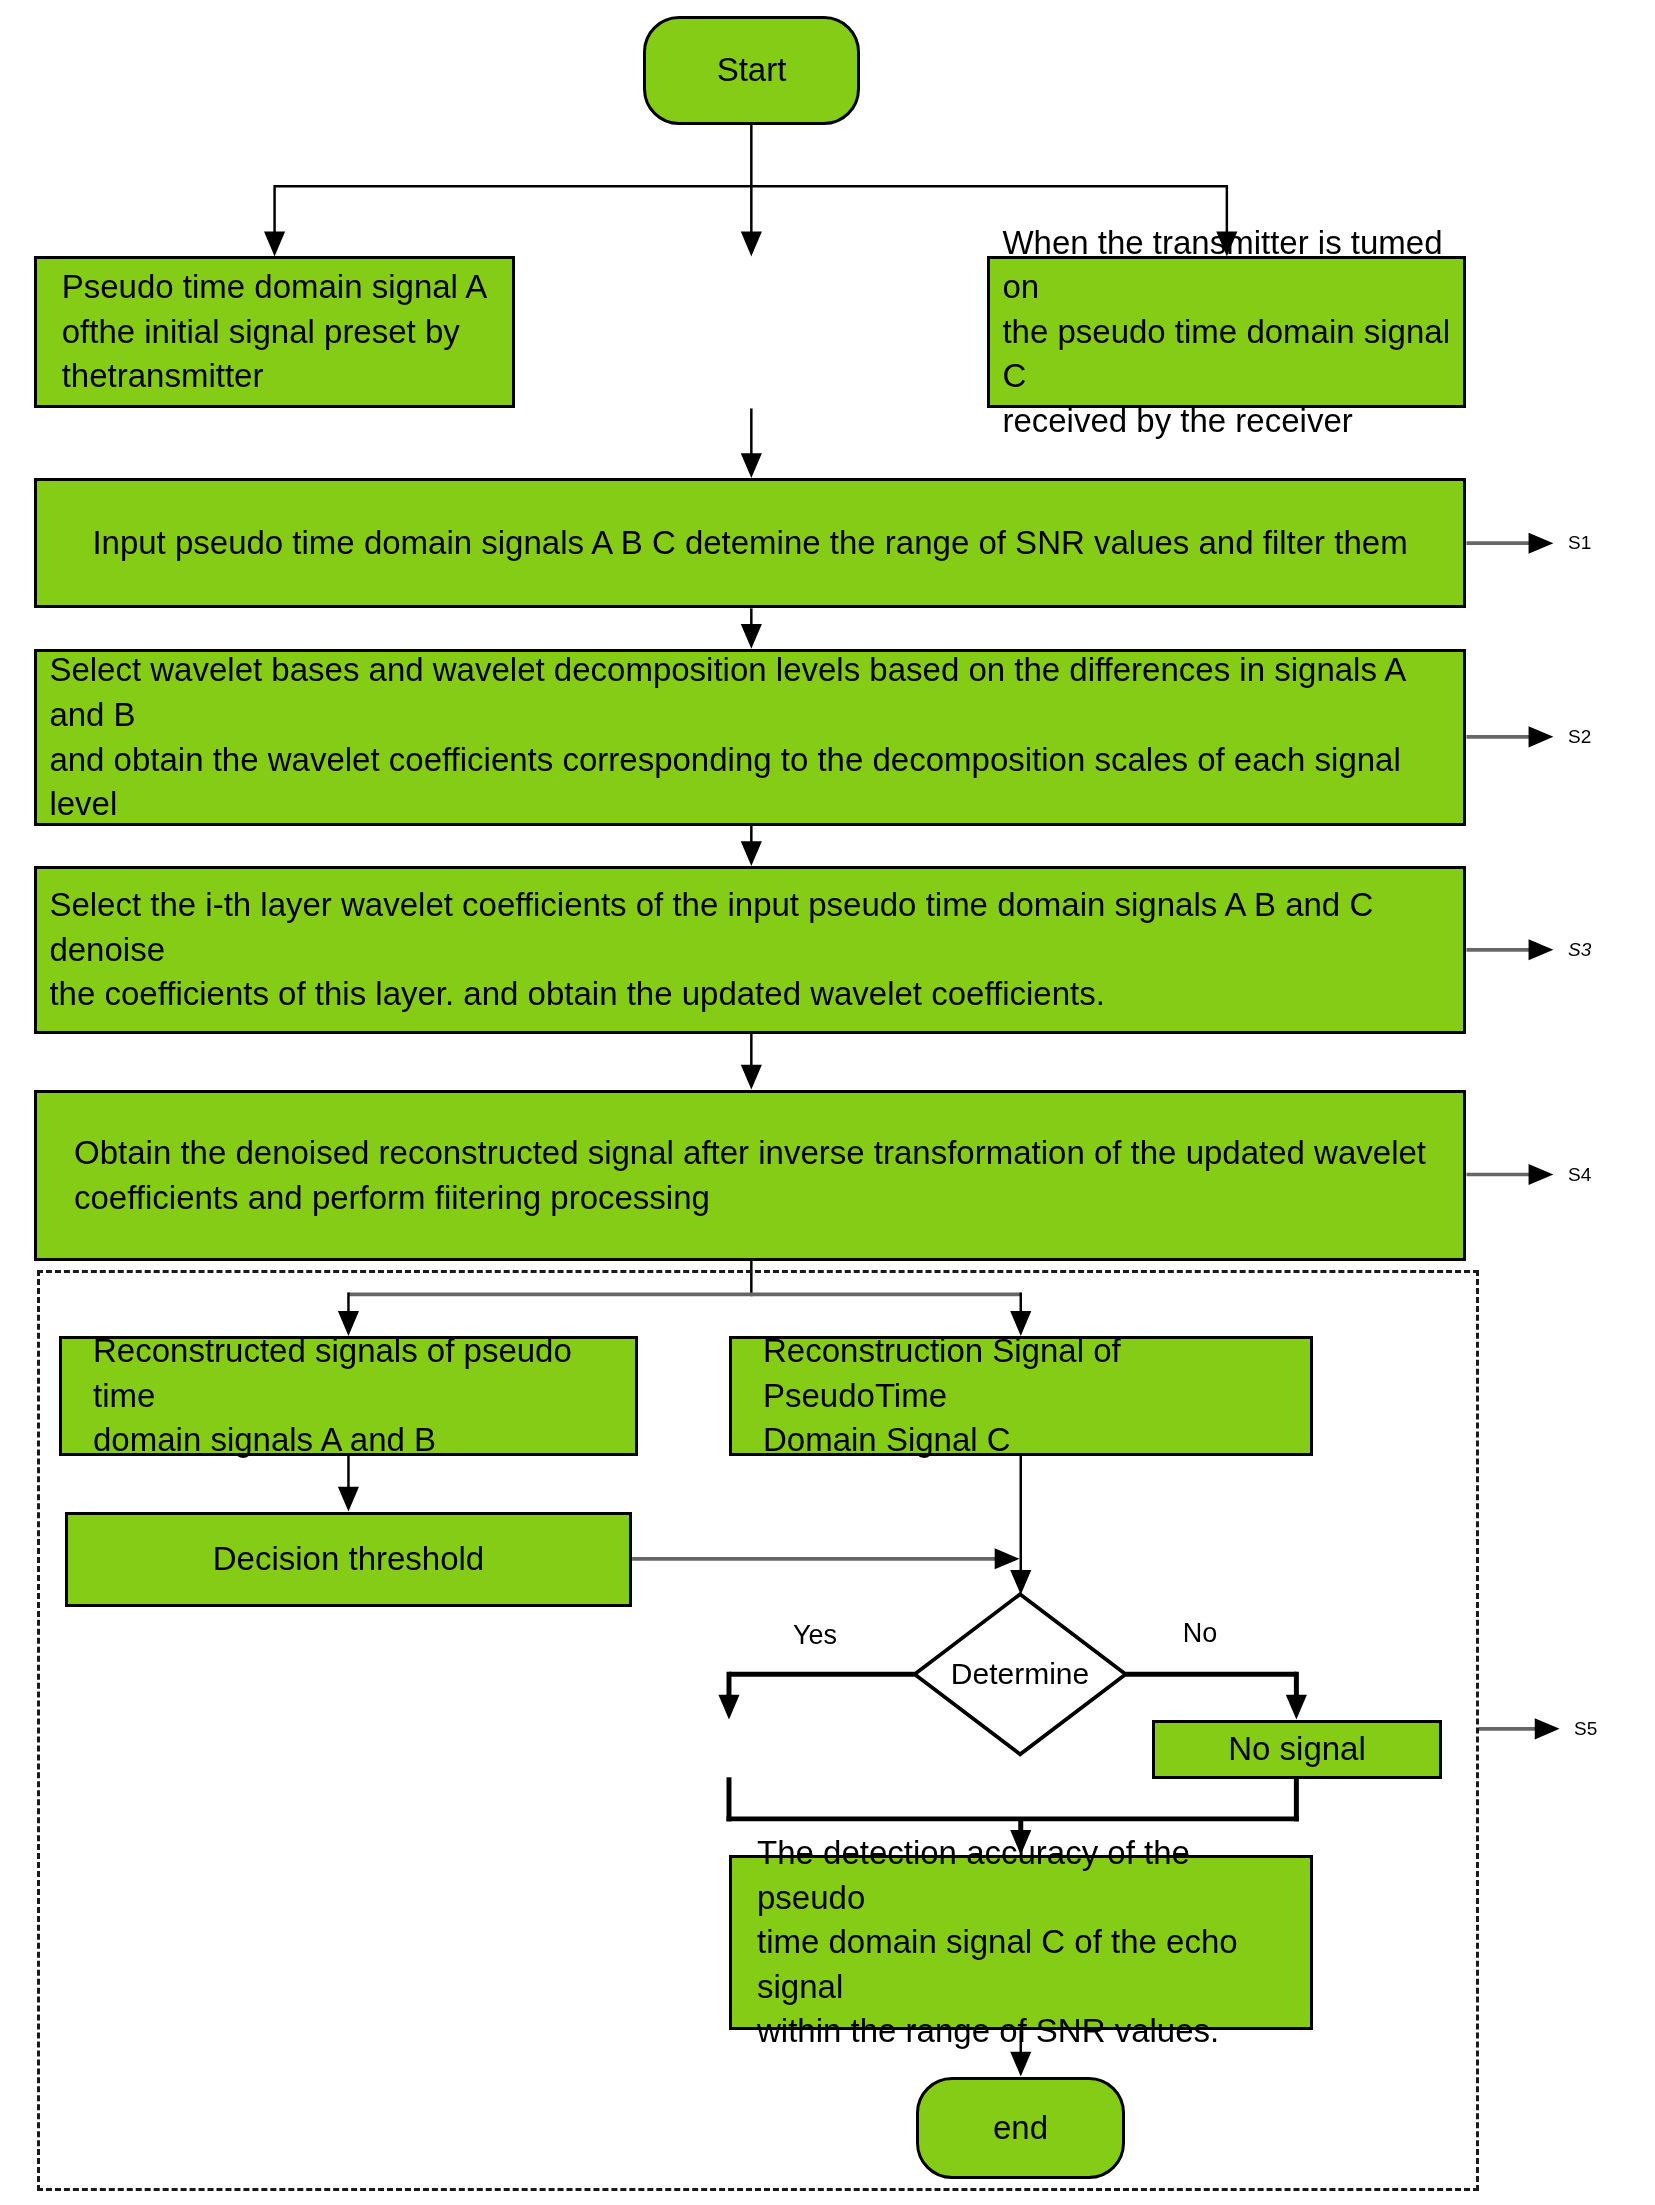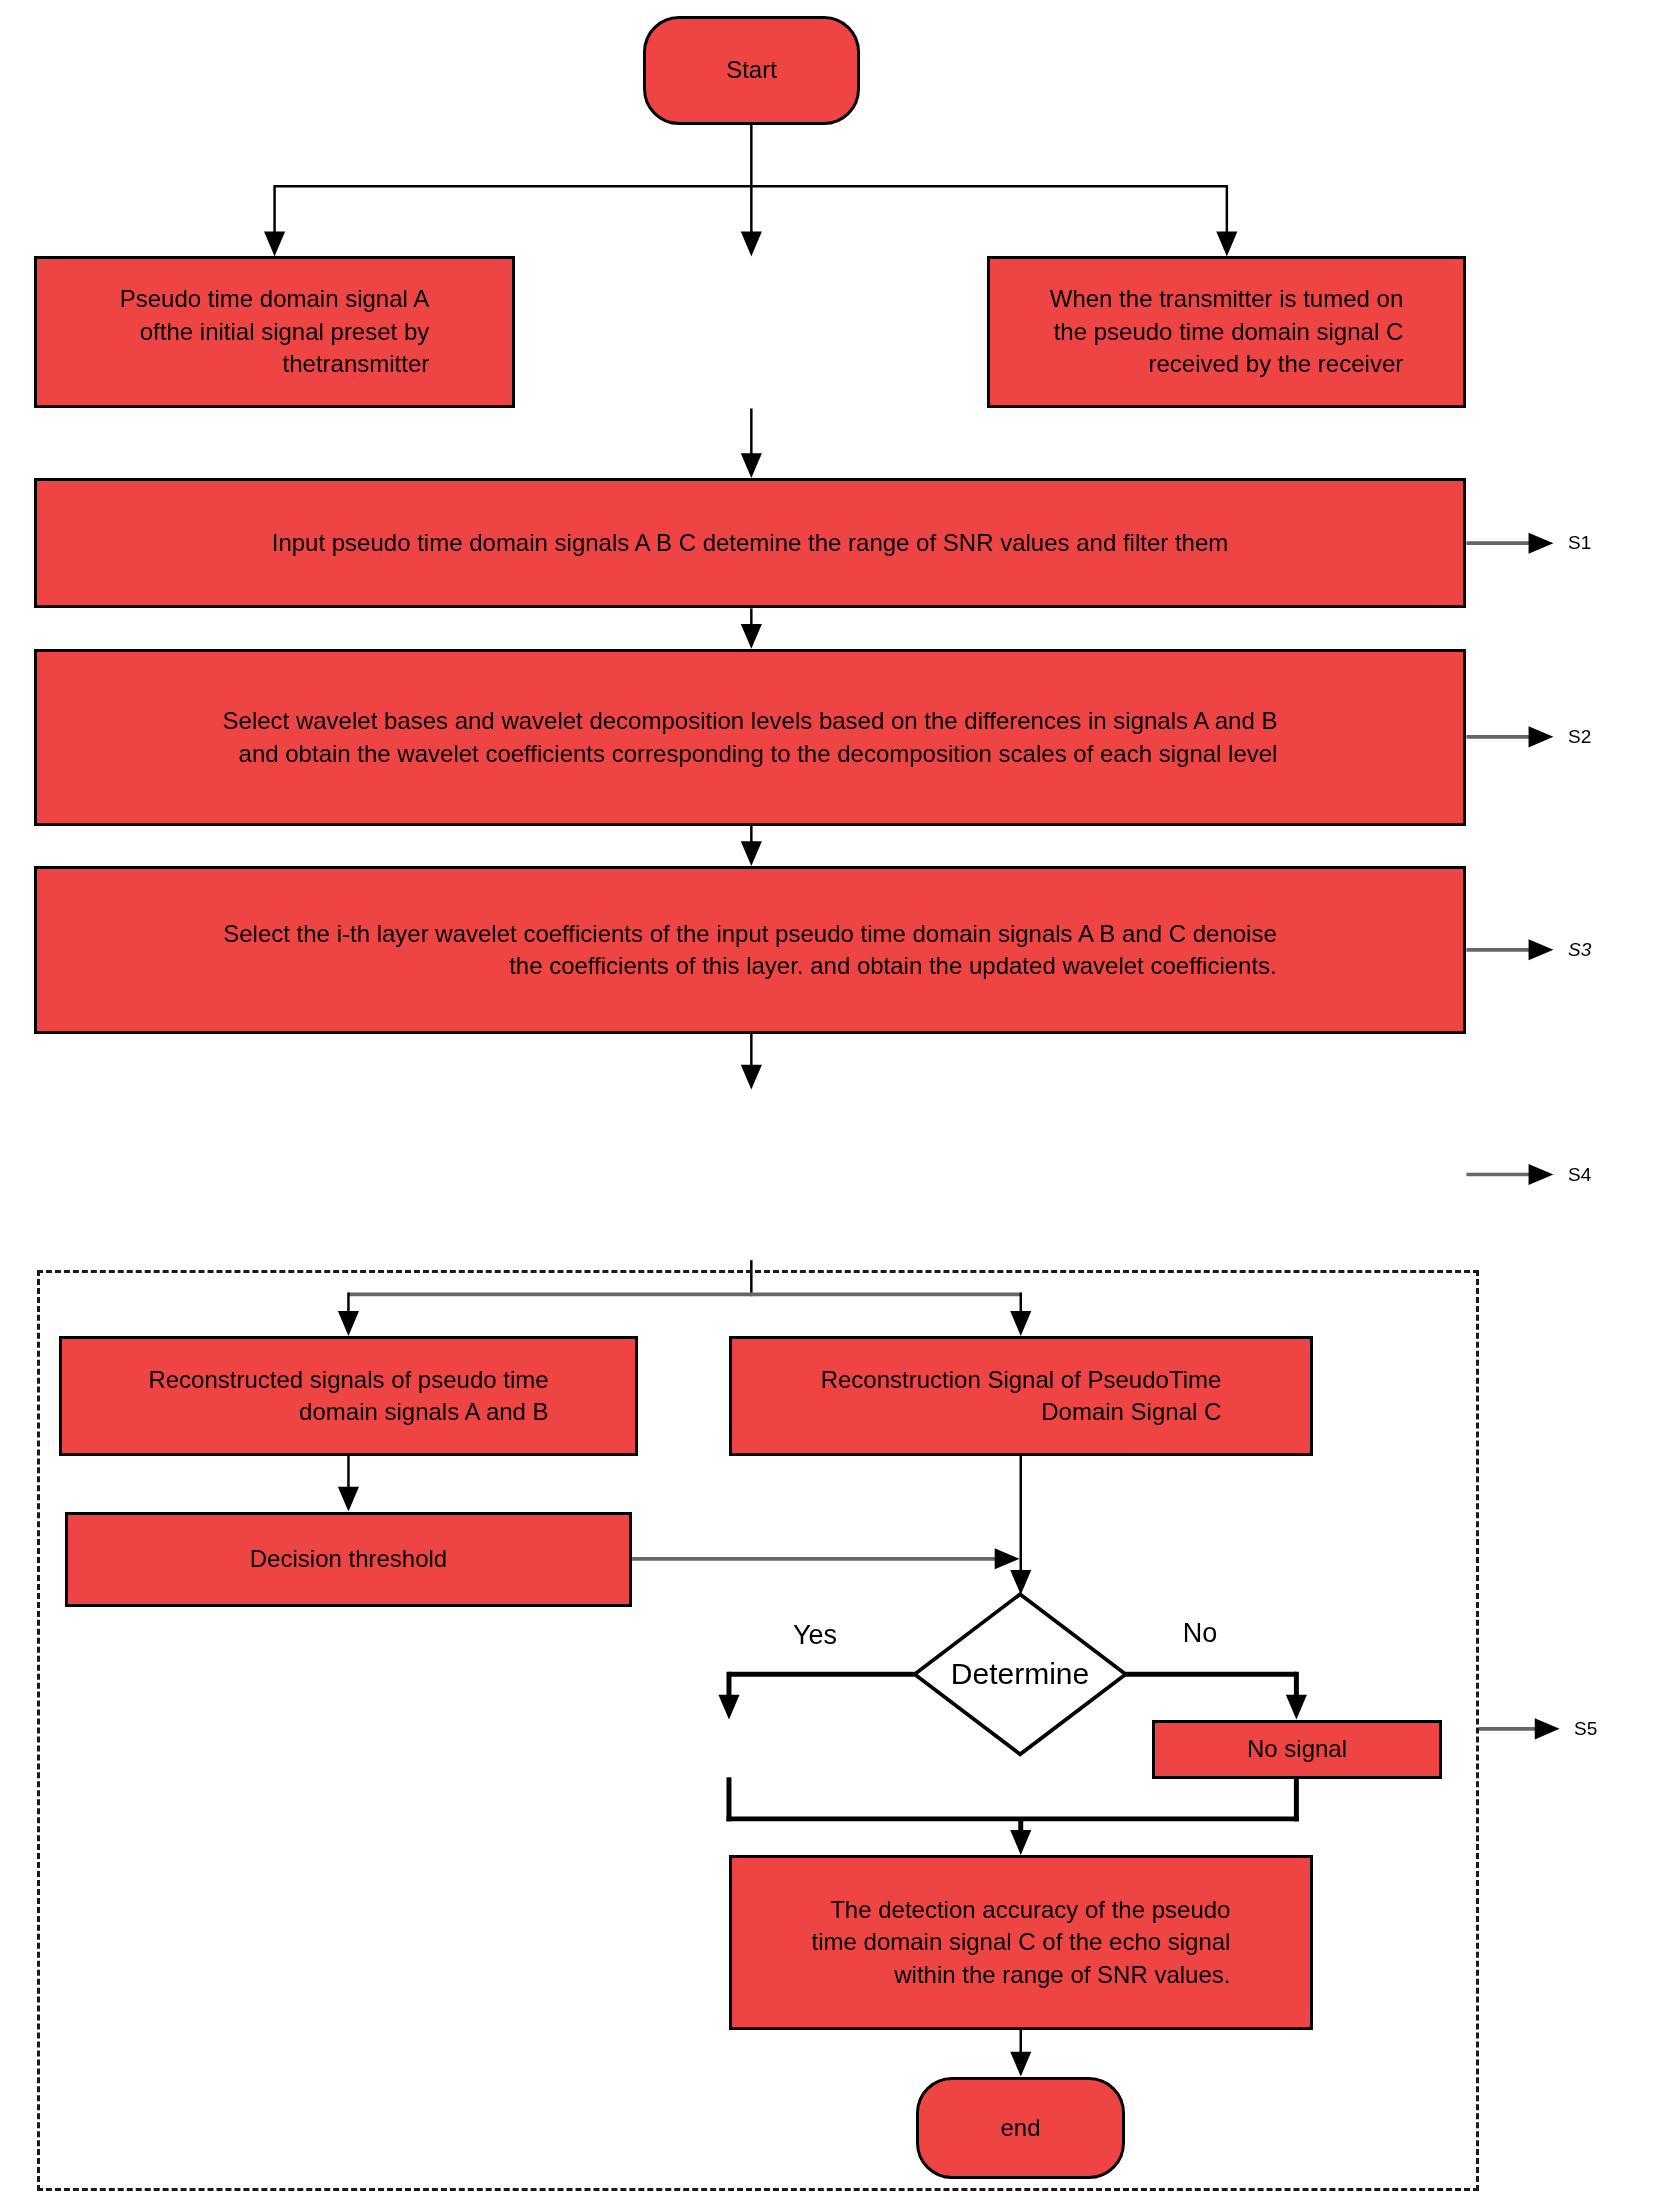--- a/index.html
+++ b/index.html
@@ -2,23 +2,23 @@
 <html style="font-size:10px"><head>
 <meta charset="utf-8">
 <style>
   html,body { margin:0; padding:0; background:#ffffff; }
   .canvas {
     position:relative; width:1656px; height:2205px; background:#ffffff;
     font-family:"Liberation Sans", sans-serif; color:#000;
   }
   svg.wires { position:absolute; left:0; top:0; width:1656px; height:2205px; }
   .node {
-    position:absolute; box-sizing:border-box; background:#ef4444;
+    position:absolute; box-sizing:border-box; background:#84cc16;
     border:3.7px solid #000; display:flex; align-items:center; justify-content:center;
-    text-align:right; font-size:24px; line-height:1.35; white-space:pre-line;
+    text-align:left; font-size:33px; line-height:1.35; white-space:pre-line;
     padding:2.5px 12.4px;
   }
   .terminal { border-width:3.1px; border-radius:36px; }
   .dashed-region {
     position:absolute; box-sizing:border-box; border:3.7px dashed #1a1a1a; background:transparent;
   }
   .float-label {
     position:absolute; font-size:27px; transform:translate(-50%,-50%); white-space:nowrap;
   }
   .step-label {
@@ -114,20 +114,22 @@
 thetransmitter</div>
   <div class="node" style="left:987px; top:256px; width:479px; height:152px;">When the transmitter is tumed on
 the pseudo time domain signal C
 received by the receiver</div>
 
   <div class="node" style="left:34px; top:478px; width:1432px; height:130px;">Input pseudo time domain signals A B C detemine the range of SNR values and filter them</div>
   <div class="node" style="left:34px; top:649px; width:1432px; height:177px;">Select wavelet bases and wavelet decomposition levels based on the differences in signals A and B
 and obtain the wavelet coefficients corresponding to the decomposition scales of each signal level</div>
   <div class="node" style="left:34px; top:866px; width:1432px; height:168px;">Select the i-th layer wavelet coefficients of the input pseudo time domain signals A B and C denoise
 the coefficients of this layer. and obtain the updated wavelet coefficients.</div>
+  <div class="node" style="left:34px; top:1090px; width:1432px; height:171px;">Obtain the denoised reconstructed signal after inverse transformation of the updated wavelet
+coefficients and perform fiitering processing</div>
 
   <div class="node pad50" style="left:59px; top:1336px; width:579px; height:120px;">Reconstructed signals of pseudo time
 domain signals A and B</div>
   <div class="node pad50" style="left:729px; top:1336px; width:584px; height:120px;">Reconstruction Signal of PseudoTime
 Domain Signal C</div>
   <div class="node" style="left:65px; top:1512px; width:567px; height:95px;">Decision threshold</div>
 
   <div class="float-label" style="left:1020px; top:1674px; font-size:30px;">Determine</div>
   <div class="float-label" style="left:815px; top:1635px;">Yes</div>
   <div class="float-label" style="left:1200px; top:1633px;">No</div>

